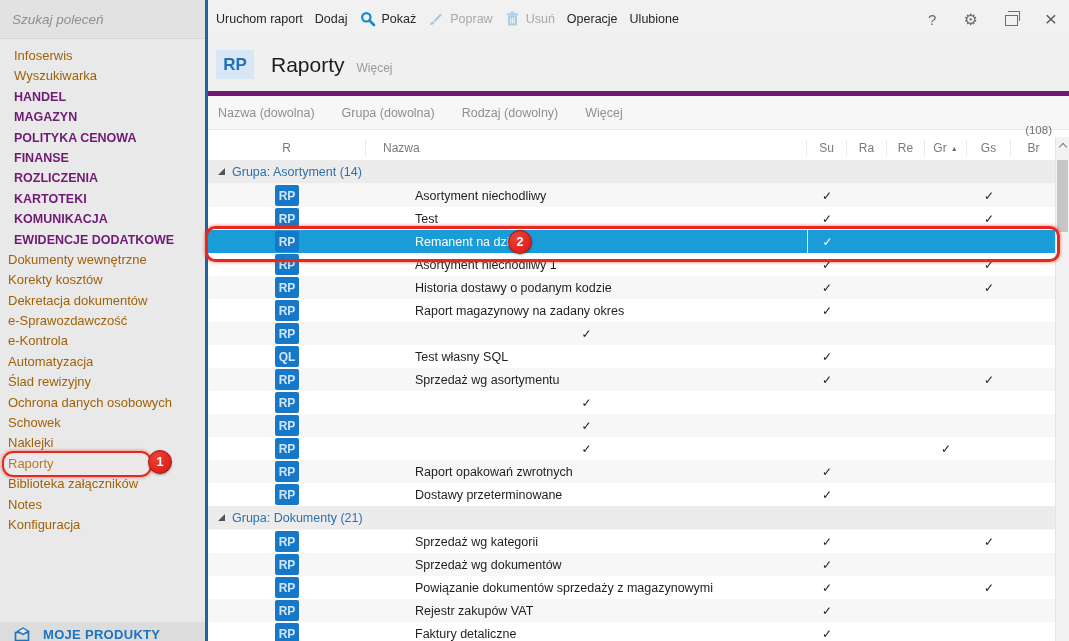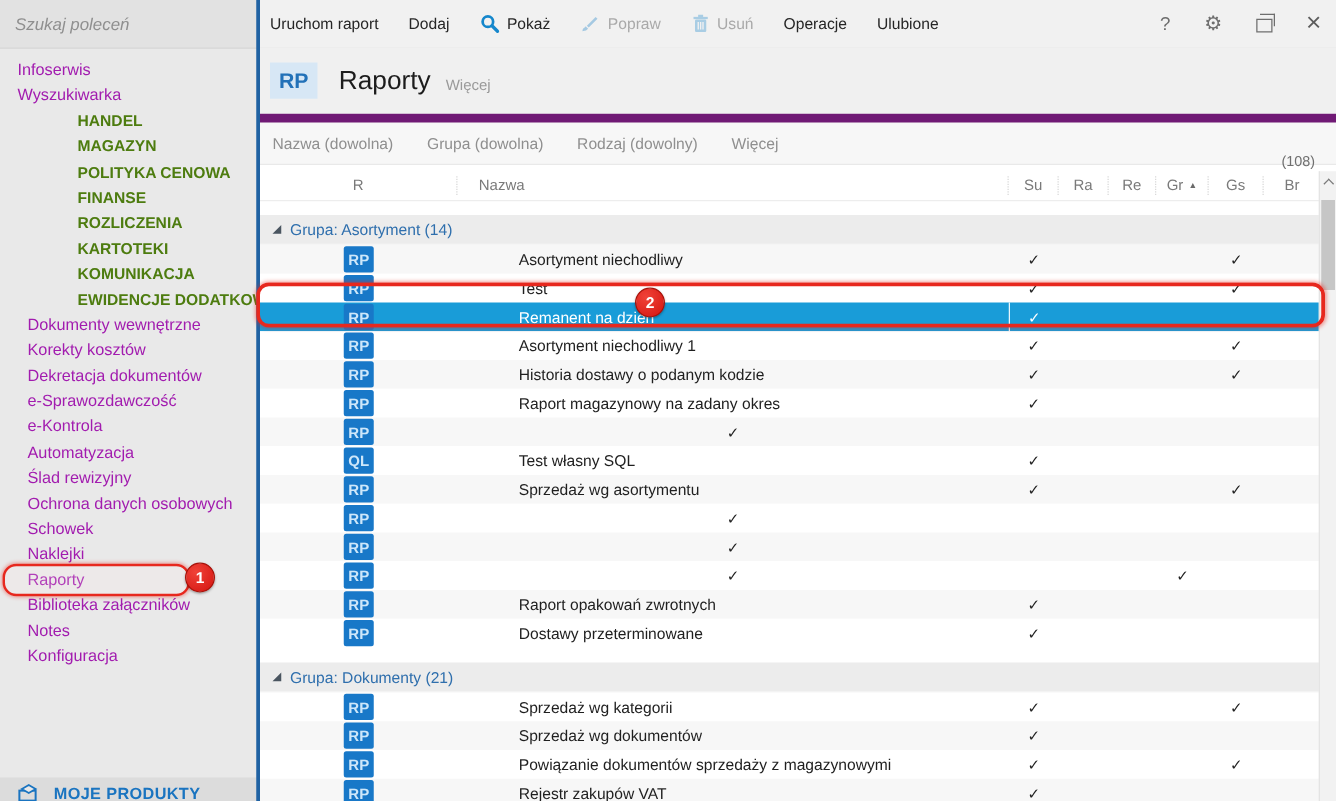--- a/index.html
+++ b/index.html
@@ -6,73 +6,73 @@
   body{width:1069px;height:641px;overflow:hidden;position:relative;background:#fff;
        font-family:"Liberation Sans",sans-serif;-webkit-font-smoothing:antialiased;}
 
   
   .sidebar{position:absolute;left:0;top:0;width:231px;height:641px;background:#e9e9e9;}
   .search-row{height:38px;background:#e2e2e2;border-bottom:1px solid #d6d6d6;
               display:flex;align-items:center;padding:0 12px;}
   .search-ph{flex:1;color:#8f8f8f;font-style:italic;font-size:13.5px;}
   .menu{padding-top:7px;}
   .menu-item{height:20.4px;line-height:20.4px;padding-left:14px;font-size:13px;
-             color:#a21caf;white-space:nowrap;cursor:default;}
-  .menu-item.section{color:#4d7c0f;font-weight:bold;font-size:12.5px;margin-left:48px;}
-  .menu-item.sub{padding-left:22px;}
+             color:#a16207;white-space:nowrap;cursor:default;}
+  .menu-item.section{color:#701a75;font-weight:bold;font-size:12.5px;}
+  .menu-item.sub{padding-left:8px;}
   .sidebar-footer{position:absolute;left:0;right:0;top:622px;height:19px;background:#dcdcdc;
                   overflow:hidden;display:flex;align-items:flex-start;padding:5px 0 0 14px;gap:8px;}
   .sidebar-footer .lbl{color:#1a74c0;font-weight:bold;font-size:13px;letter-spacing:.3px;}
 
   
   .v-divider{position:absolute;left:205px;top:0;width:3px;height:641px;background:#2062a3;}
 
   
   .main{position:absolute;left:208px;top:0;width:861px;height:641px;background:#fff;}
   .toolbar{position:absolute;left:0;top:0;right:0;height:38px;background:#f1f1f1;
            border-bottom:1px solid #e3e3e3;display:flex;align-items:center;
-           padding-left:8px;gap:24px;font-size:12.5px;color:#262626;}
+           padding-left:8px;gap:12px;font-size:12.5px;color:#262626;}
   .tb-item{display:flex;align-items:center;gap:6px;cursor:default;white-space:nowrap;}
   .tb-item.disabled{color:#a9a9a9;}
   .tb-win{position:absolute;right:12px;top:0;height:38px;display:flex;align-items:center;
           gap:27px;color:#6e6e6e;}
   .win-help{font-size:15px;}
   .win-gear{font-size:16px;}
   .win-restore{width:11px;height:9px;border:1.4px solid #6e6e6e;position:relative;margin-top:3px;}
   .win-restore::before{content:'';position:absolute;left:2px;top:-5px;width:11px;height:9px;
           border:1.4px solid #6e6e6e;border-bottom:none;border-left:none;background:transparent;}
   .win-close{font-size:21px;line-height:20px;color:#5d5d5d;}
 
   .header-band{position:absolute;left:0;top:38px;right:0;height:53px;background:#f0f0f0;
                display:flex;align-items:center;}
   .rp-big{width:38px;height:29px;margin-left:8px;background:#d7e7f5;color:#2271b8;
           font-weight:bold;font-size:17px;display:flex;align-items:center;justify-content:center;}
   .page-title{font-size:21px;color:#1c1c1c;margin-left:17px;}
   .more-lnk{font-size:12px;color:#9a9a9a;margin-left:12px;margin-top:6px;}
 
   .filter-band{position:absolute;left:0;top:91px;right:0;height:33px;background:#f7f7f7;
-               border-top:7px solid #701a75;border-bottom:1px solid #e9e9e9;
+               border-top:5px solid #701a75;border-bottom:1px solid #e9e9e9;
                display:flex;align-items:center;gap:27px;padding-left:10px;
                color:#8f8f8f;font-size:12.5px;}
   .count-row{position:absolute;left:0;top:124px;right:13px;height:13px;text-align:right;
              padding-right:4px;color:#6f6f6f;font-size:11.5px;line-height:13px;}
 
   .grid-head{position:absolute;left:0;top:137px;width:848px;height:23px;display:grid;
              grid-template-columns:158px 441px 40px 40px 38px 42px 44px auto;
              align-items:center;color:#7a7a7a;font-size:12px;border-bottom:1px solid #ededed;}
   .gh-cell{height:15px;line-height:15px;border-right:1px dotted #d8d8d8;text-align:center;
            display:flex;align-items:center;justify-content:center;gap:4px;}
   .gh-cell.name{justify-content:flex-start;padding-left:17px;}
   .gh-cell:last-child{border-right:none;}
   .sort-arrow{font-size:7px;color:#6a6a6a;}
 
   .rows{position:absolute;left:0;top:160px;width:848px;bottom:0;overflow:hidden;}
   .group-row{height:23px;background:#ececec;border-bottom:1px solid #f5f5f5;
              display:flex;align-items:center;gap:7px;padding-left:10px;
-             color:#2f6fad;font-size:12.5px;margin-top:12px;}
+             color:#2f6fad;font-size:12.5px;}
   .tri-expanded{width:0;height:0;border-bottom:7px solid #4a5560;border-left:7px solid transparent;}
   .data-row{height:23px;display:grid;grid-template-columns:158px 441px 40px 40px 38px 42px 44px auto;
             align-items:stretch;font-size:12.5px;color:#1f1f1f;background:#fff;}
   .data-row.stripe{background:#f7f7f7;}
   .cell{display:flex;align-items:center;justify-content:center;}
   .cell.name{justify-content:flex-start;padding-left:49px;white-space:nowrap;}
   .type-badge{width:24px;height:21px;background:#1878c8;color:#cde7fa;font-weight:bold;
               font-size:12px;border-radius:2px;display:flex;align-items:center;justify-content:center;}
   .check{font-size:12px;color:#222;}
   .data-row.selected{background:#199cd8;color:#fff;}

